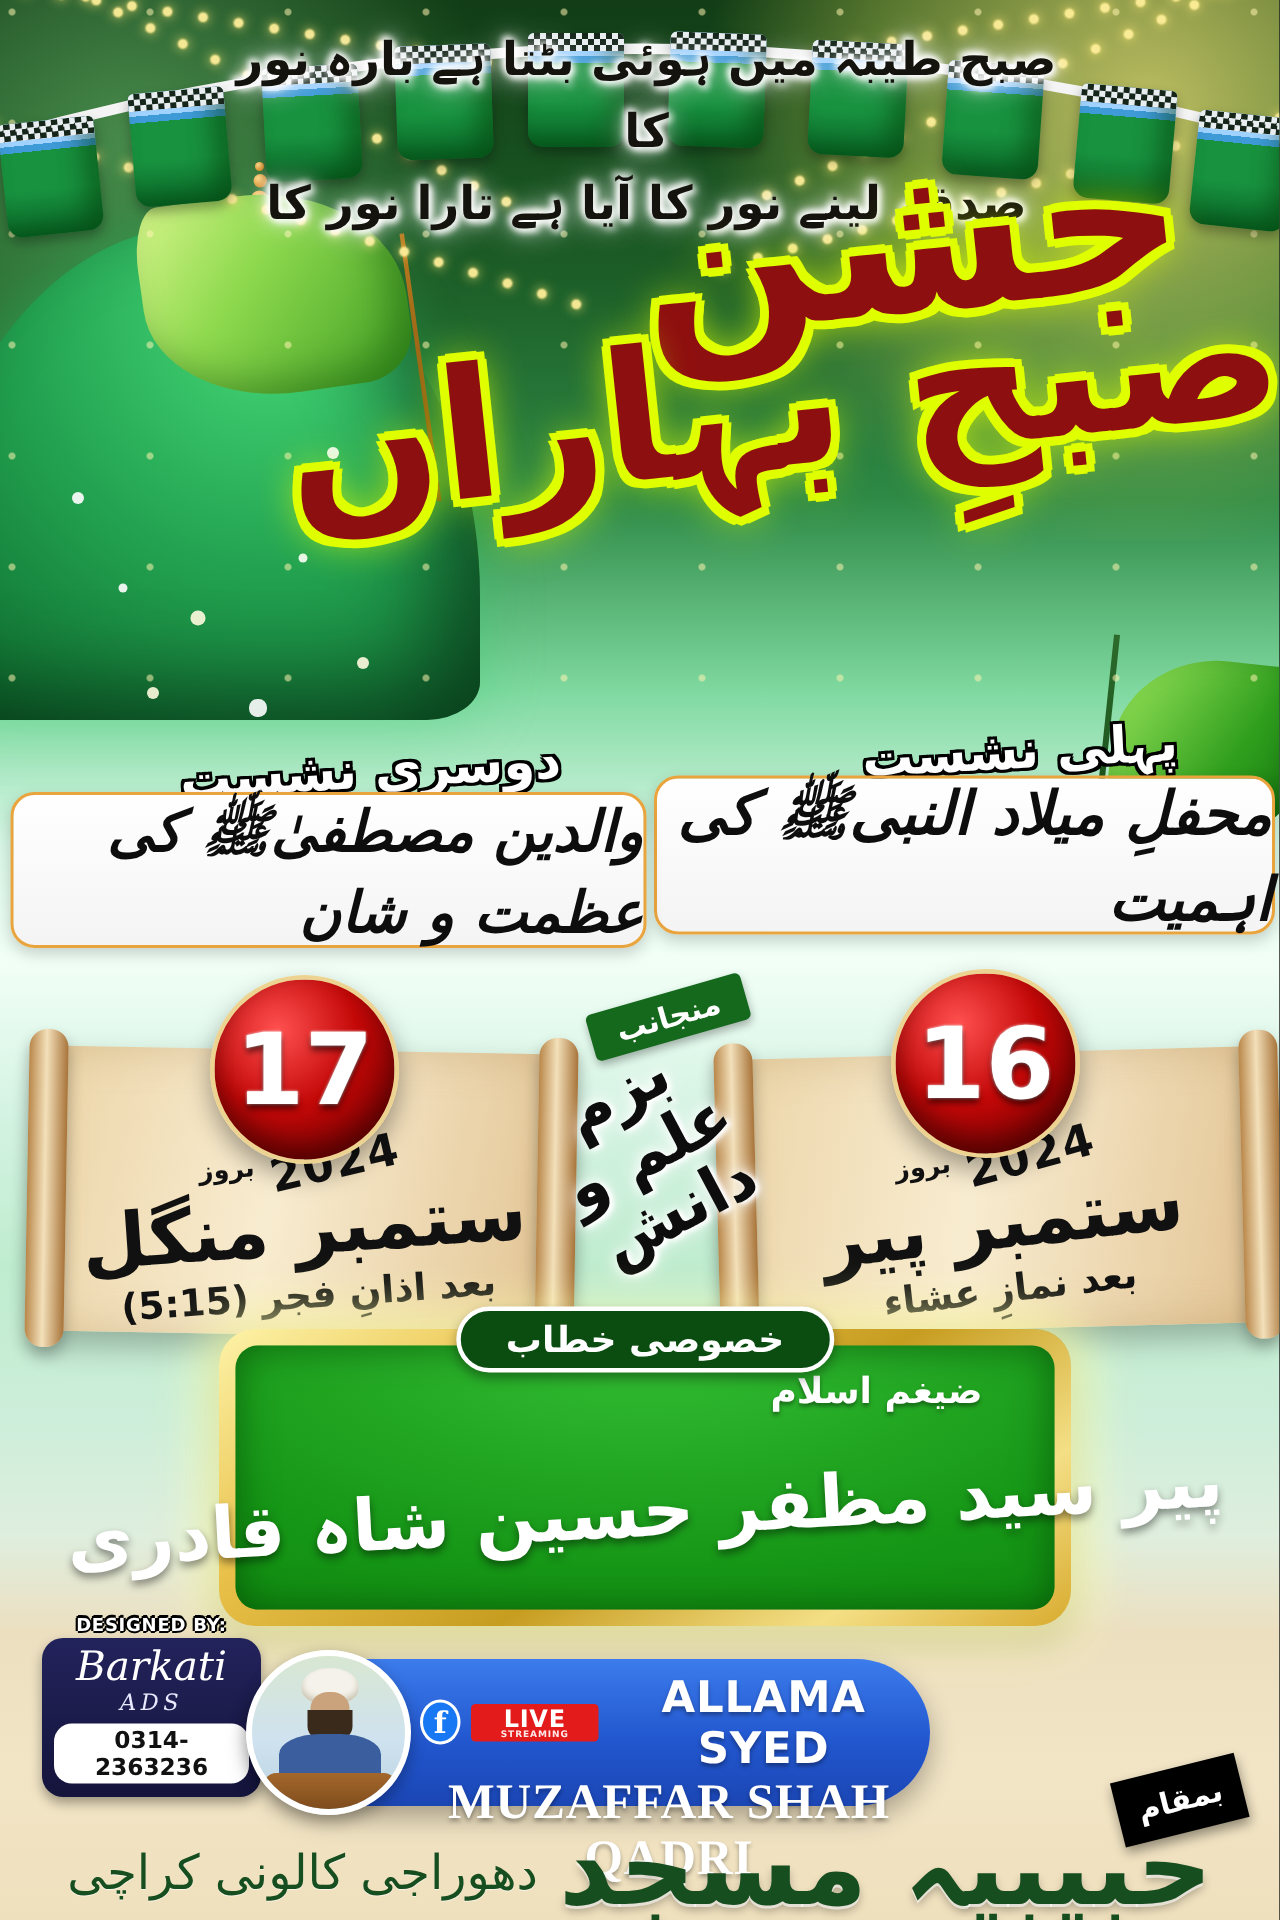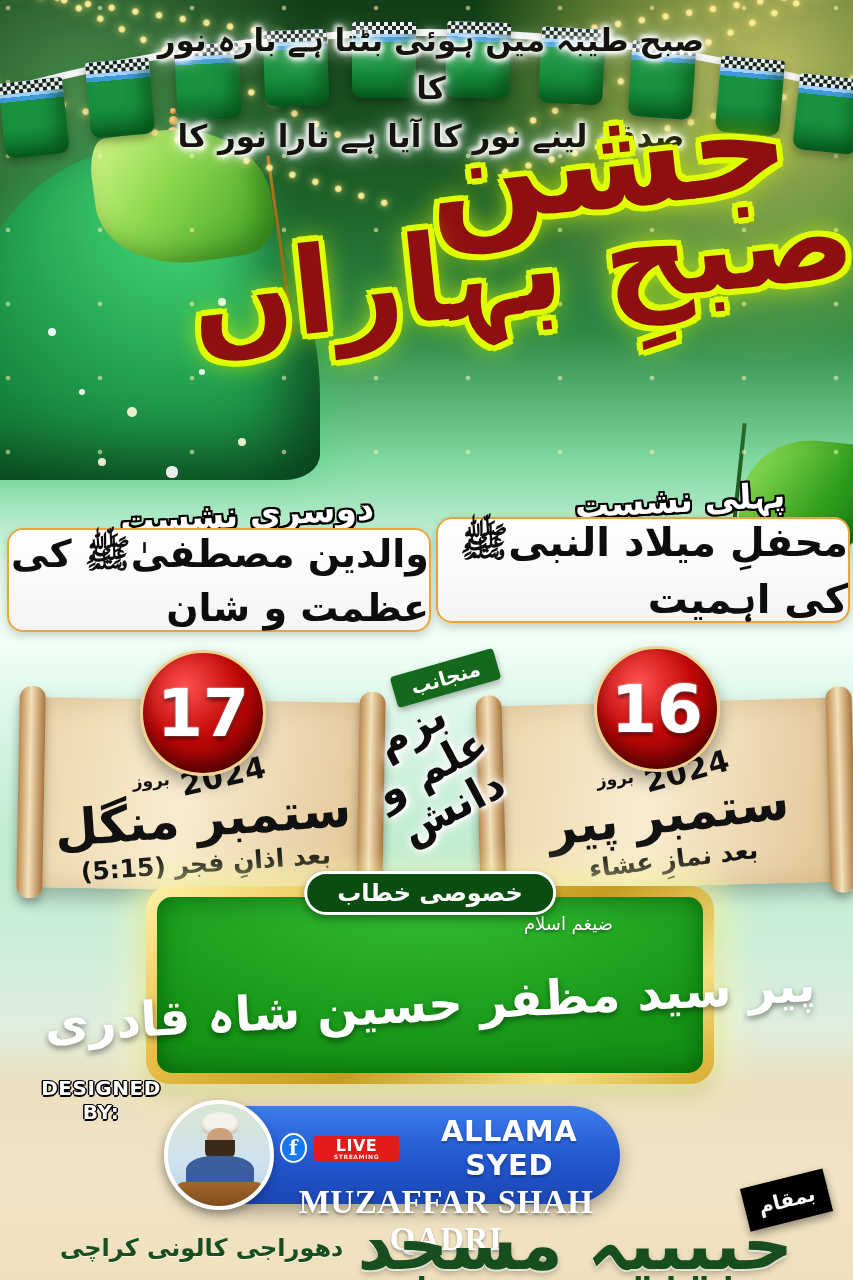--- a/index.html
+++ b/index.html
@@ -61,21 +61,21 @@
     text-shadow:3px 0 0 #f2ff00,-3px 0 0 #f2ff00,0 3px 0 #f2ff00,0 -3px 0 #f2ff00,
       2px 2px 0 #f2ff00,-2px 2px 0 #f2ff00,2px -2px 0 #f2ff00,-2px -2px 0 #f2ff00,0 0 16px rgba(242,255,0,.9);}
 
   
   .session-label{position:absolute;font-size:34px;font-weight:bold;color:#fff;direction:rtl;transform:rotate(-3deg);text-align:center;
     text-shadow:2px 0 0 #000,-2px 0 0 #000,0 2px 0 #000,0 -2px 0 #000,2px 2px 0 #000,-2px 2px 0 #000,2px -2px 0 #000,-2px -2px 0 #000;}
   .lbl-first{left:520px;top:480px;width:320px;}
   .lbl-second{left:92px;top:494px;width:310px;}
   .session-box{position:absolute;background:linear-gradient(180deg,#ffffff,#f4f4f4);border:2px solid #eaa43e;border-radius:16px;
     display:flex;align-items:center;justify-content:center;direction:rtl;color:#0d0d0d;font-weight:bold;
-    box-shadow:0 4px 10px rgba(0,0,0,.18);}
+    box-shadow:0 4px 10px rgba(0,0,0,.18);font-style:italic;}
   .box-first{left:436px;top:517px;width:410px;height:102px;font-size:40px;}
   .box-second{left:7px;top:528px;width:420px;height:100px;font-size:38px;}
 
   
   .scroll{position:absolute;background:linear-gradient(100deg,#ecd5a8 0%,#f8ecd0 45%,#e2c392 100%);border-radius:14px;
     box-shadow:0 10px 20px rgba(0,0,0,.25),inset 0 0 30px rgba(150,110,50,.25);}
   .scroll::before,.scroll::after{content:"";position:absolute;top:-6%;width:26px;height:112%;border-radius:12px;
     background:linear-gradient(90deg,#b9874a,#f3e0ba 45%,#a8743a);box-shadow:0 6px 10px rgba(0,0,0,.3);}
   .scroll::before{left:-10px}.scroll::after{right:-10px}
   .scroll-right{left:488px;top:702px;width:356px;height:184px;transform:rotate(-1.5deg);}
@@ -104,28 +104,28 @@
   
   .banner{position:absolute;left:146px;top:886px;width:568px;height:198px;border-radius:24px;padding:11px;box-sizing:border-box;
     background:linear-gradient(145deg,#fdf3a8 0%,#e9c14a 28%,#c79d20 55%,#f4df86 80%,#d8ab2e 100%);
     box-shadow:0 0 34px 10px rgba(255,255,170,.8),0 10px 22px rgba(0,0,0,.25);}
   .banner-inner{position:relative;width:100%;height:100%;border-radius:15px;
     background:radial-gradient(130% 170% at 50% 0%,#34bd34 0%,#169716 50%,#0a7c0a 100%);
     box-shadow:inset 0 0 26px rgba(0,60,0,.6);display:flex;flex-direction:column;align-items:center;}
   .banner-oval{position:absolute;left:50%;top:-26px;transform:translateX(-50%);background:#0b4d10;border:3px solid #fff;
     border-radius:30px;padding:5px 30px;color:#fff;font-size:24px;font-weight:bold;direction:rtl;white-space:nowrap;
     box-shadow:0 4px 8px rgba(0,0,0,.35);}
-  .banner-honorific{margin-top:16px;color:#fff;font-size:18px;font-weight:normal;direction:rtl;align-self:flex-end;padding-right:90px;
+  .banner-honorific{margin-top:16px;color:#fff;font-size:24px;font-weight:bold;direction:rtl;align-self:flex-end;padding-right:48px;
     text-shadow:0 2px 3px rgba(0,0,0,.4);}
   .banner-speaker{flex:1;display:flex;align-items:center;color:#fff;font-size:48px;font-weight:bold;direction:rtl;
     transform:rotate(-3deg);white-space:nowrap;text-shadow:0 3px 6px rgba(0,0,0,.45);}
 
   
   .designer{position:absolute;left:28px;top:1076px;width:146px;text-align:center;}
-  .designer-label{font-size:20px;font-weight:bold;color:#fff;letter-spacing:.5px;
+  .designer-label{font-size:12px;font-weight:bold;color:#fff;letter-spacing:.5px;
     text-shadow:1.5px 0 0 #000,-1.5px 0 0 #000,0 1.5px 0 #000,0 -1.5px 0 #000,1px 1px 0 #000,-1px -1px 0 #000;}
   .designer-box{margin-top:2px;background:linear-gradient(180deg,#23235c,#14143c);border-radius:14px;padding:6px 8px 9px;
     box-shadow:0 4px 8px rgba(0,0,0,.35);}
   .designer-name{color:#fff;font-family:"DejaVu Serif",serif;font-style:italic;font-size:27px;line-height:1;}
   .designer-sub{color:#e8e8ff;font-family:"DejaVu Serif",serif;font-style:italic;font-size:15px;letter-spacing:3px;margin-top:1px;}
   .designer-phone{margin-top:5px;background:#fff;border-radius:12px;color:#111;font-size:15.5px;font-weight:bold;padding:2px 4px;}
 
   
   .live-bar{position:absolute;left:168px;top:1106px;width:452px;height:98px;border-radius:49px;
     background:linear-gradient(180deg,#3c7cec 0%,#2257cf 55%,#1b46b4 100%);box-shadow:0 8px 18px rgba(0,0,0,.3);}
@@ -145,21 +145,21 @@
   .live-badge .lb2{font-size:6px;letter-spacing:.6px;opacity:.9;}
   .nm1{font-size:29px;letter-spacing:.5px;text-shadow:0 2px 3px rgba(0,0,0,.35);}
   .nm2{font-size:33px;letter-spacing:.5px;margin-top:2px;text-shadow:0 2px 3px rgba(0,0,0,.35);font-family:Liberation Serif, serif;}
 
   
   .venue-badge{position:absolute;left:744px;top:1178px;background:#000;color:#fff;font-size:20px;font-weight:bold;
     padding:10px 14px;transform:rotate(-14deg);direction:rtl;box-shadow:0 4px 8px rgba(0,0,0,.4);}
   .venue{position:absolute;left:0;top:1204px;width:100%;text-align:center;direction:rtl;color:#174e20;
     display:flex;align-items:center;justify-content:center;gap:14px;}
   .venue-name{font-size:70px;font-weight:bold;text-shadow:0 2px 0 rgba(255,255,255,.6),0 4px 6px rgba(0,0,0,.25);}
-  .venue-address{font-size:24px;font-weight:bold;padding-top:6px;text-shadow:0 1px 0 rgba(255,255,255,.6);}
+  .venue-address{font-size:32px;font-weight:normal;padding-top:6px;text-shadow:0 1px 0 rgba(255,255,255,.6);}
 </style>
 </head>
 <body>
 
 <div class="poster">
 
   <div class="glow-tr"></div>
   <div class="glow-tl"></div>
   <div class="dome"></div>
   <div class="finial">
@@ -238,20 +238,25 @@
   <div class="banner">
     <div class="banner-inner">
       <div class="banner-oval">خصوصی خطاب</div>
       <div class="banner-honorific">ضیغم اسلام</div>
       <div class="banner-speaker">پیر سید مظفر حسین شاہ قادری</div>
     </div>
   </div>
 
   <div class="designer">
     <div class="designer-label">DESIGNED BY:</div>
+    <div class="designer-box">
+      <div class="designer-name">Barkati</div>
+      <div class="designer-sub">ADS</div>
+      <div class="designer-phone">0314-2363236</div>
+    </div>
   </div>
 
   <div class="live-bar">
     <div class="photo">
       <div class="p-turban"></div>
       <div class="p-face"></div>
       <div class="p-beard"></div>
       <div class="p-body"></div>
       <div class="p-desk"></div>
     </div>

